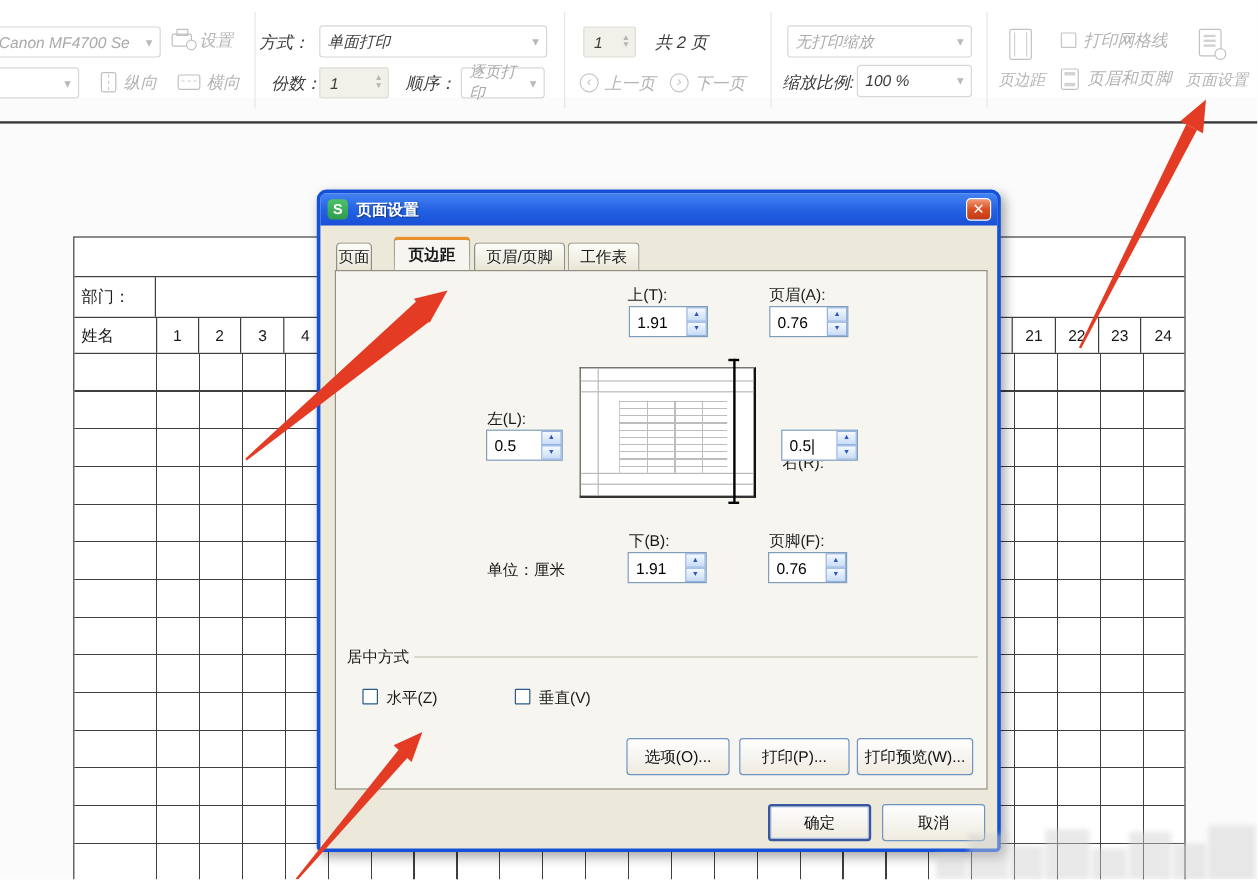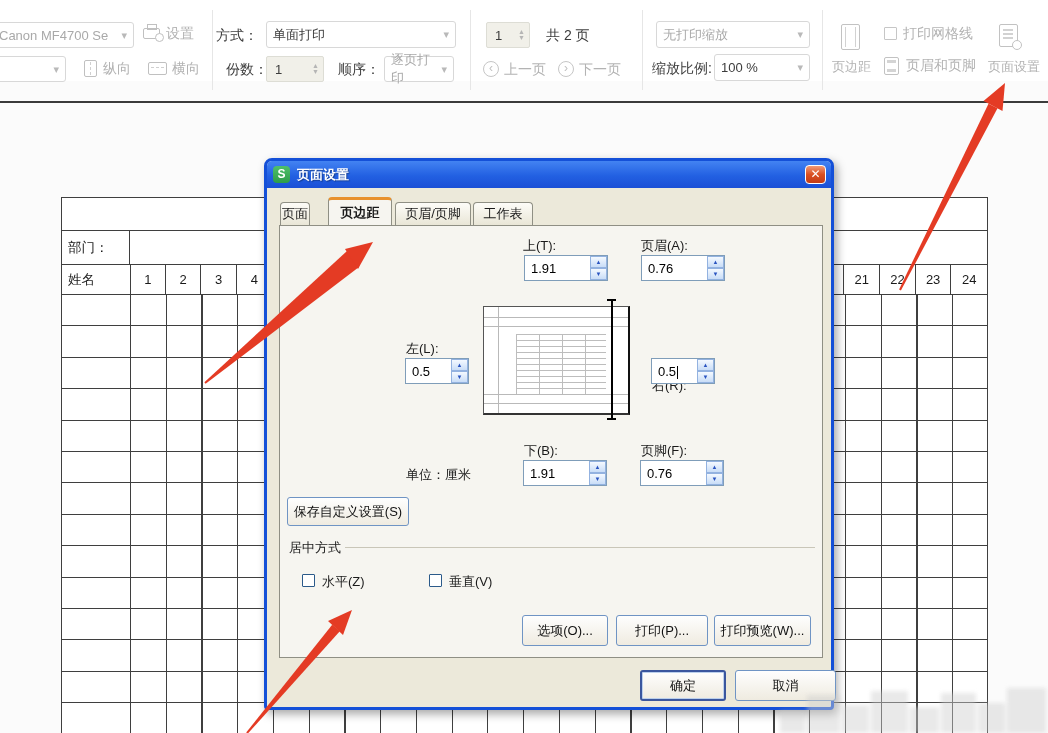--- a/index.html
+++ b/index.html
@@ -1,21 +1,21 @@
 <!DOCTYPE html>
 <html><head>
 <meta charset="utf-8">
 <style>
   * { margin:0; padding:0; box-sizing:border-box; }
   html,body { width:1048px; height:733px; }
   body { font-family:"Liberation Sans","DejaVu Sans",sans-serif; background:#fff; }
   .screen { position:relative; width:1048px; height:733px; overflow:hidden; background:#fbfbfb; }
 
   
-  .toolbar { position:absolute; left:0; top:0; width:1048px; height:81px; background:#fff; z-index:5; }
+  .toolbar { position:absolute; left:0; top:0; width:1048px; height:81px; background:#fff; z-index:5;font-style:italic; }
   .tb-divider { position:absolute; top:10px; height:80px; width:1px; background:#e6e6e6; }
   .tb-label-dark { position:absolute; font-size:14px; color:#3c3c3c; }
   .tb-label-gray { position:absolute; font-size:14px; color:#b3b3b3; }
   .tb-select { position:absolute; border:1px solid #d8d8d8; border-radius:3px; background:#fff;
                font-size:13px; display:flex; align-items:center; padding:0 6px; color:#3c3c3c; }
   .tb-select .dd { margin-left:auto; color:#b9b9b9; font-size:11px; }
   .tb-select.gray { color:#a9a9a9; }
   .tb-spin { position:absolute; background:#f1f0e9; border:1px solid #ddddd5; border-radius:2px;
              font-size:13px; color:#3c3c3c; display:flex; align-items:center; padding:0 4px 0 8px; }
   .tb-spin .arr { margin-left:auto; display:flex; flex-direction:column; line-height:6px;
@@ -79,21 +79,21 @@
 
   .tab { position:absolute; top:41px; height:23px; z-index:3;
          background:linear-gradient(180deg,#fdfcf8,#e9e6d7); border:1px solid #8f8f84; border-bottom:none;
          border-radius:4px 4px 0 0; font-size:13px; color:#1a1a1a;
          display:flex; align-items:center; justify-content:center; }
   .tab.active { top:36px; height:28px; background:#f6f5f0; border-top:3px solid #e8912d; font-weight:bold; }
   .tabpanel { position:absolute; left:12px; top:64px; width:544px; height:433px;
               background:#f6f5f0; border:1px solid #8f8f84; z-index:2; }
 
   .fld-label { position:absolute; font-size:13px; color:#1a1a1a; }
-  .xspin { position:absolute; width:84px; height:26px; background:#fff; border:1px solid #7f9db9; display:flex; }
+  .xspin { position:absolute; width:66px; height:26px; background:#fff; border:1px solid #7f9db9; display:flex; }
   .xval { flex:1; font-size:13px; color:#000; padding:5px 0 0 6px; }
   .xbtns { width:17px; display:flex; flex-direction:column; }
   .xb { flex:1; background:linear-gradient(180deg,#f4f9ff,#c9ddf7); border:1px solid #93b2e0;
         color:#2a54c0; font-size:6px; display:flex; align-items:center; justify-content:center; }
   .caret { display:inline-block; width:1px; height:13px; background:#000; vertical-align:middle; margin-left:1px; }
 
   .pv-page { position:absolute; left:216px; top:145px; width:147px; height:109px; background:#fff;
              border:1px solid #555; border-right:2.5px solid #111; border-bottom:2px solid #333; }
   .pv-line-h { position:absolute; left:0; right:0; height:1px; background:#b9b9b9; }
   .pv-line-v { position:absolute; top:0; bottom:0; width:1px; background:#b9b9b9; }
@@ -309,35 +309,34 @@
     <span class="fld-label" style="left:374px; top:281px; z-index:4;">页脚(F):</span>
     <div class="xspin" style="left:373px; top:299px; z-index:4;">
       <span class="xval">0.76</span>
       <span class="xbtns">
           <span class="xb">▲</span>
           <span class="xb">▼</span>
         </span>
     </div>
     <span class="fld-label" style="left:139px; top:305px; z-index:4;">单位：厘米</span>
 
-    <div class="xbtn" style="left:20px; top:336px; width:122px; height:29px; z-index:4;">保存自定义设置(S)</div>
 
     <span class="group-label" style="left:22px; top:378px; z-index:4;">居中方式</span>
     <div class="group-line" style="left:78px; top:386px; width:470px; z-index:4;"></div>
     <span class="xcheck" style="left:35px; top:413px; z-index:4;"></span>
     <span class="fld-label" style="left:55px; top:412px; z-index:4;">水平(Z)</span>
     <span class="xcheck" style="left:162px; top:413px; z-index:4;"></span>
     <span class="fld-label" style="left:182px; top:412px; z-index:4;">垂直(V)</span>
 
     <div class="xbtn" style="left:255px; top:454px; width:86px; height:31px; z-index:4;">选项(O)...</div>
     <div class="xbtn" style="left:349px; top:454px; width:92px; height:31px; z-index:4;">打印(P)...</div>
     <div class="xbtn" style="left:447px; top:454px; width:97px; height:31px; z-index:4;">打印预览(W)...</div>
 
     <div class="xbtn default" style="left:373px; top:509px; width:86px; height:31px;">确定</div>
-    <div class="xbtn" style="left:468px; top:509px; width:101px; height:31px;">取消</div>
+    <div class="xbtn" style="left:468px; top:509px; width:86px; height:31px;">取消</div>
   </div>
 
   <svg class="arrows" width="1048" height="733" viewBox="0 0 1048 733">
     <g fill="#e43b24">
       <polygon points="204.4,382.2 347,251 359,267 205.6,383.8"></polygon>
       <polygon points="373,242 345,249 358,269"></polygon>
     </g>
     <g fill="#e43b24">
       <polygon points="246.2,732.4 332.2,624.8 339.8,631.2 247.8,733.6"></polygon>
       <polygon points="352,610 328,621 343,635"></polygon>

